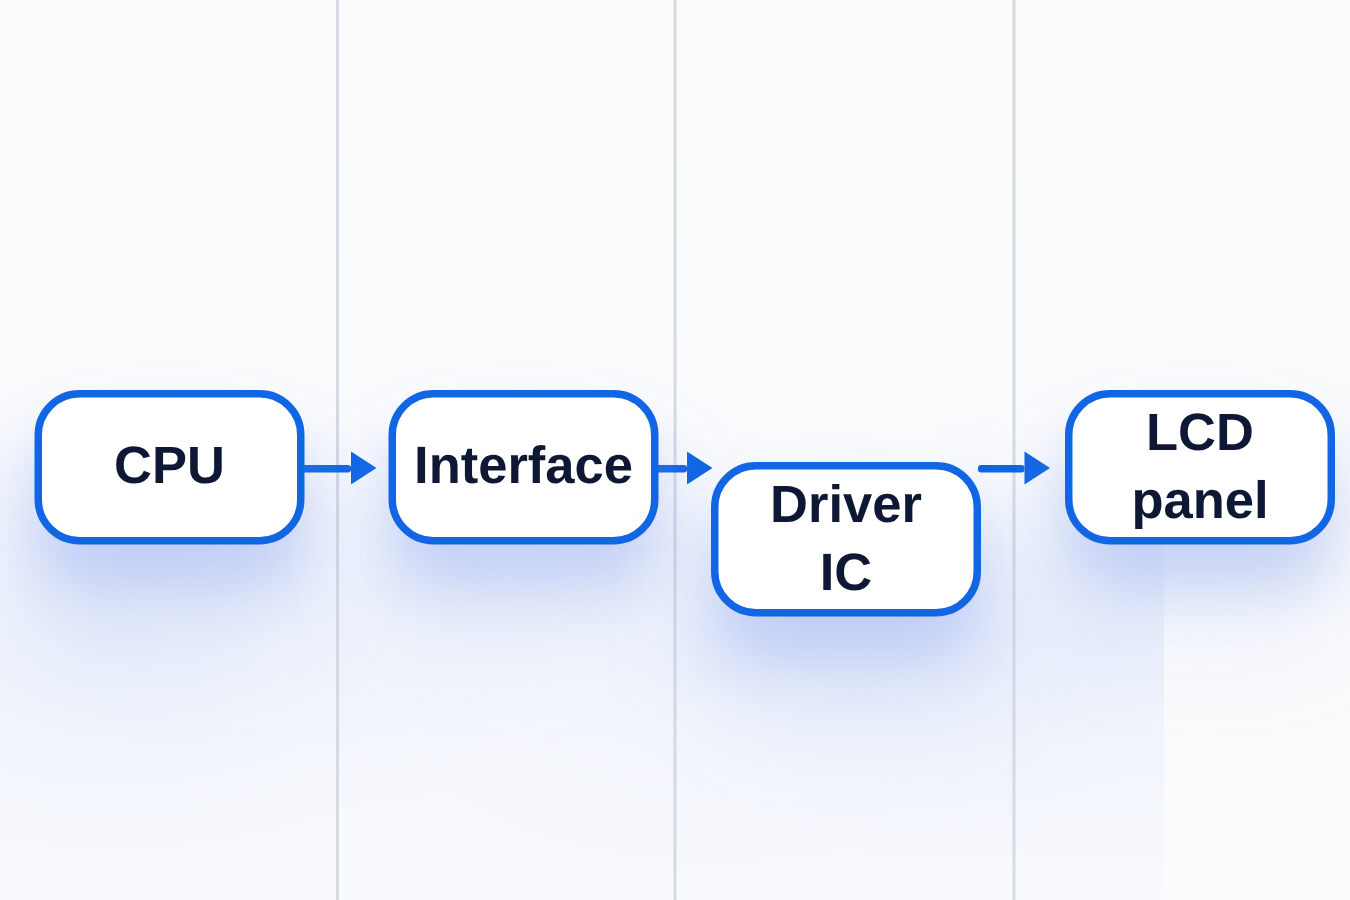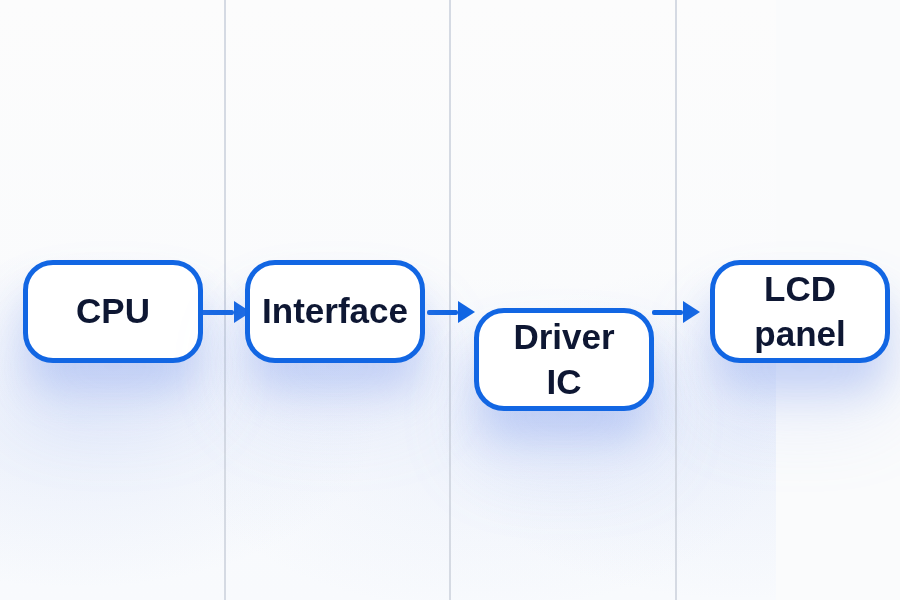--- a/index.html
+++ b/index.html
@@ -41,21 +41,21 @@
     background:var(--node-fill);
     border:5px solid var(--node-border);
     border-radius:30px;
     display:flex;align-items:center;justify-content:center;
     z-index:3;
     box-shadow:
       0 30px 38px -2px rgba(118,150,235,0.32),
       0 55px 80px 0 rgba(140,165,240,0.16);
   }
   .node.n1{left:23px;}
-  .node.n2{left:245px;justify-content:center;}
+  .node.n2{left:259px;justify-content:center;}
   .node.n3{left:474px;margin-top:48px;}
   .node.n4{left:710px;}
   .node-label{
     font-size:35px;
     font-weight:700;
     line-height:1.26;
     color:var(--node-text);
     text-align:center;
     white-space:pre-line;
   }

